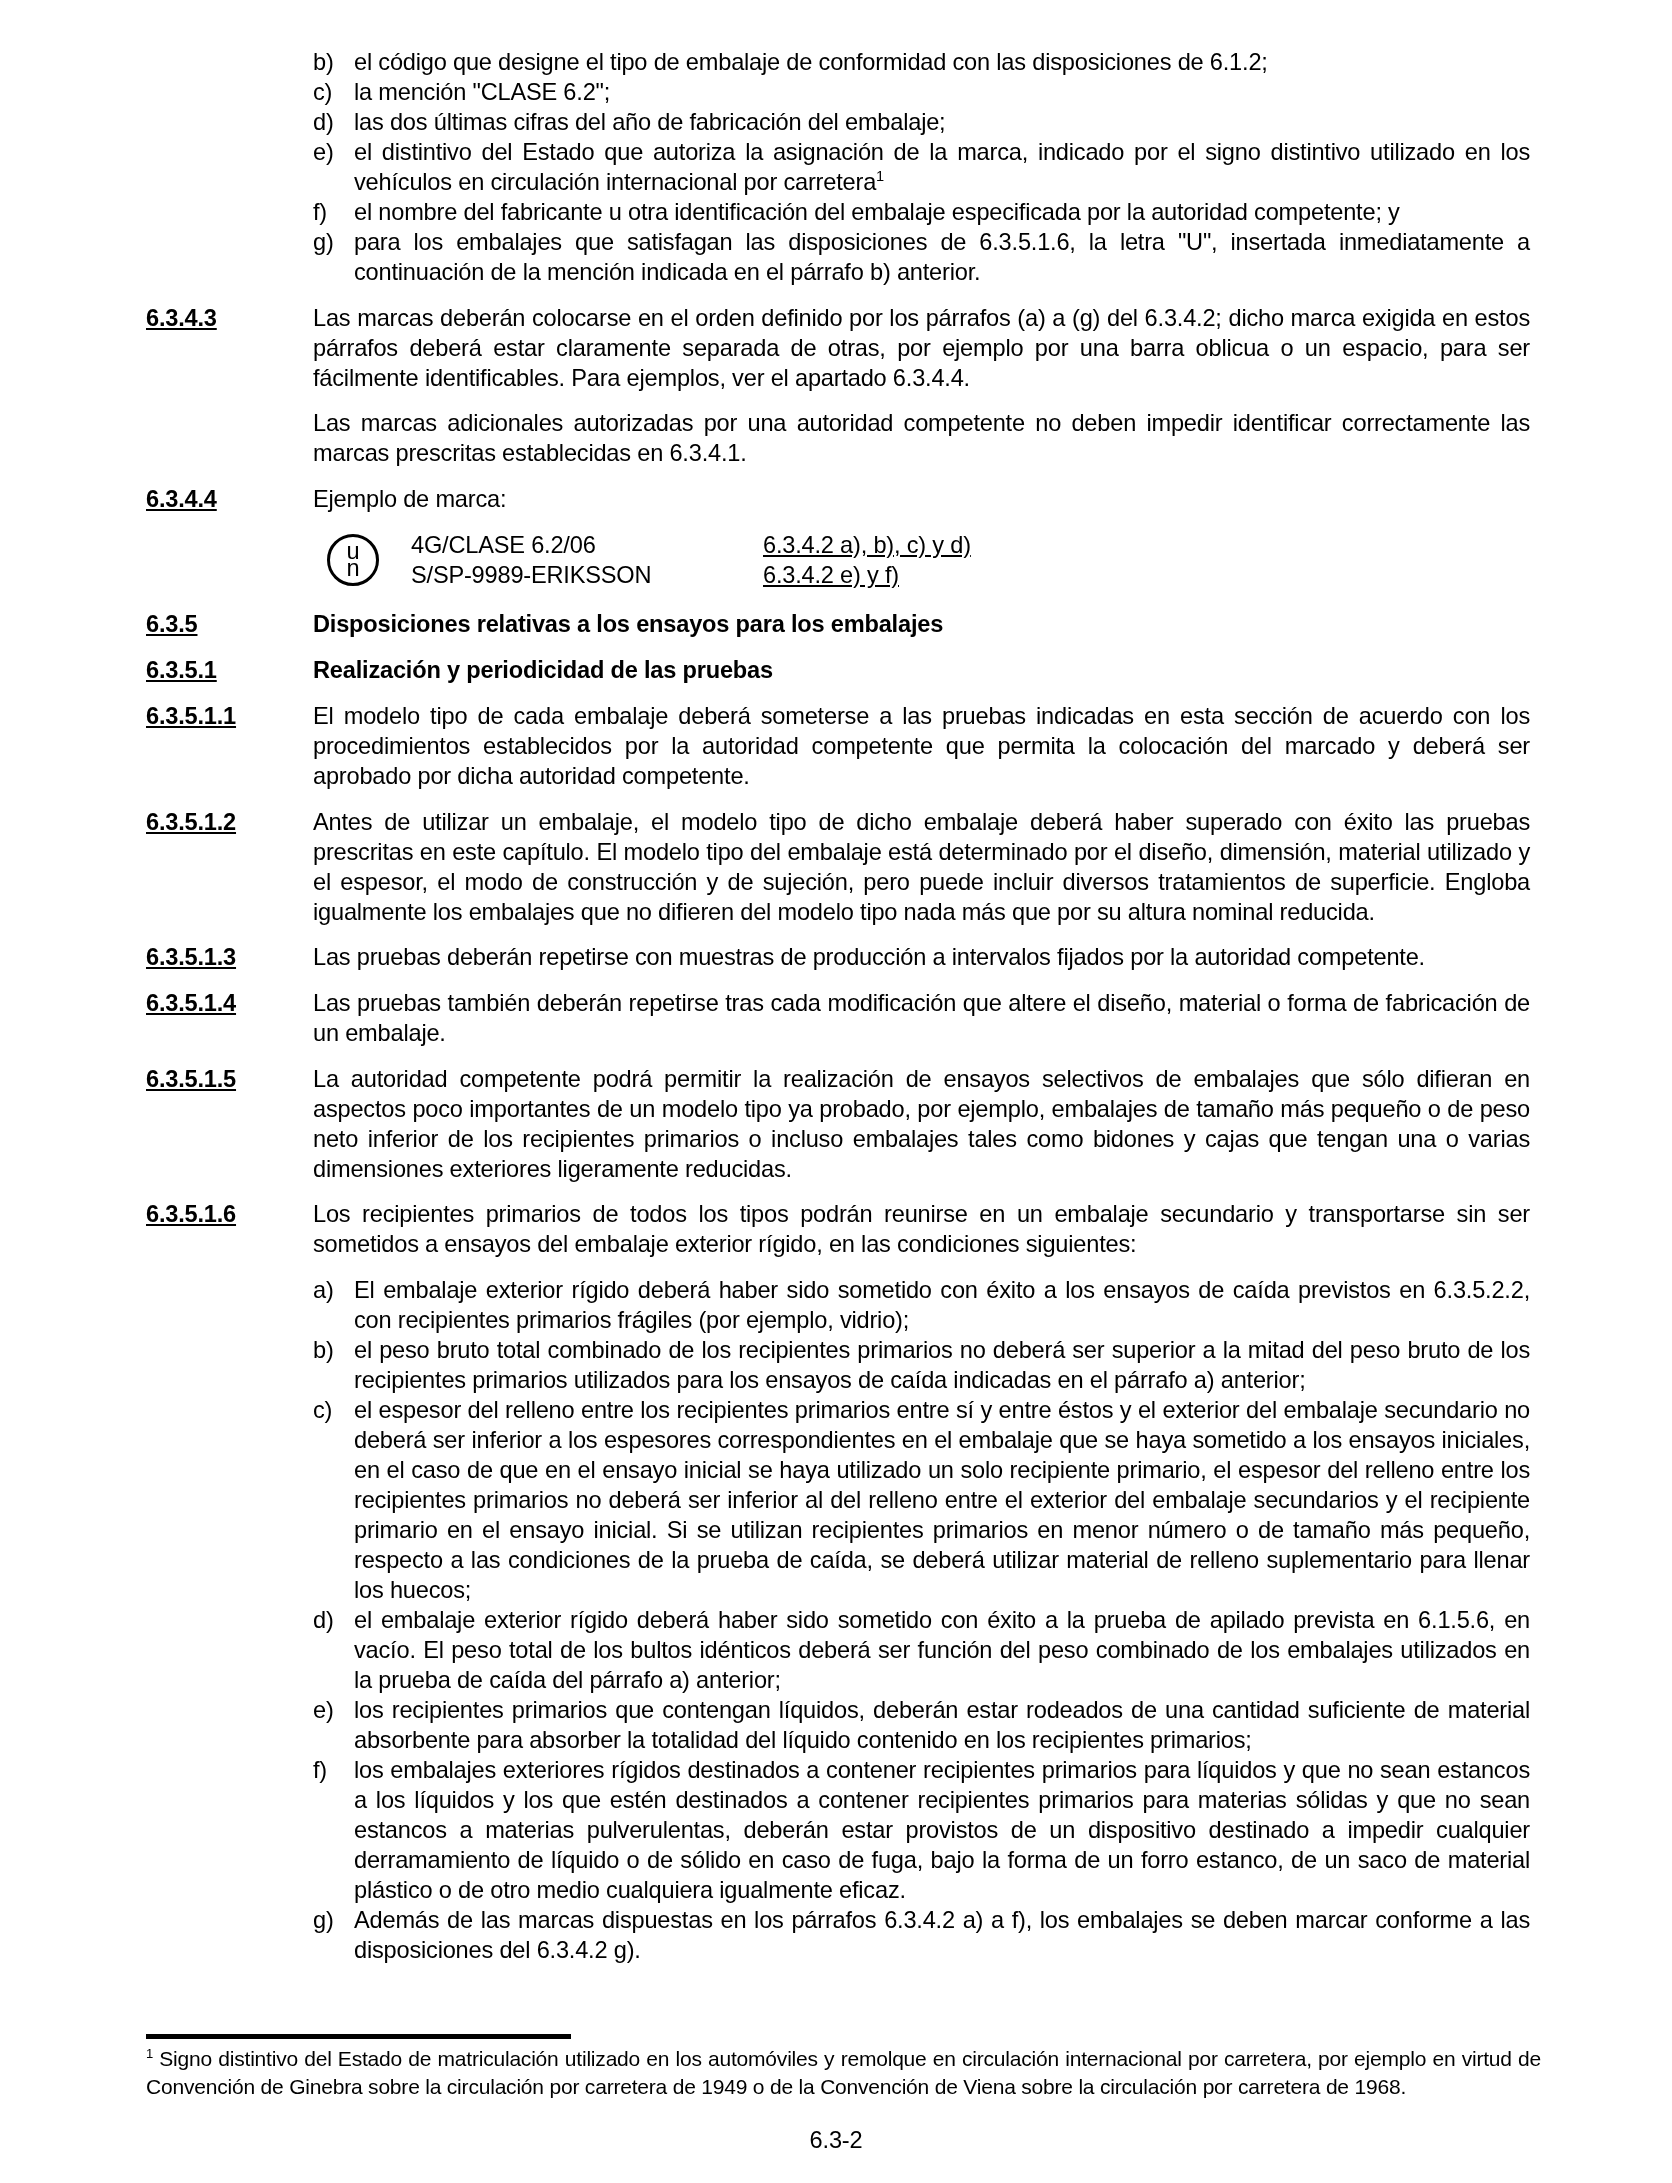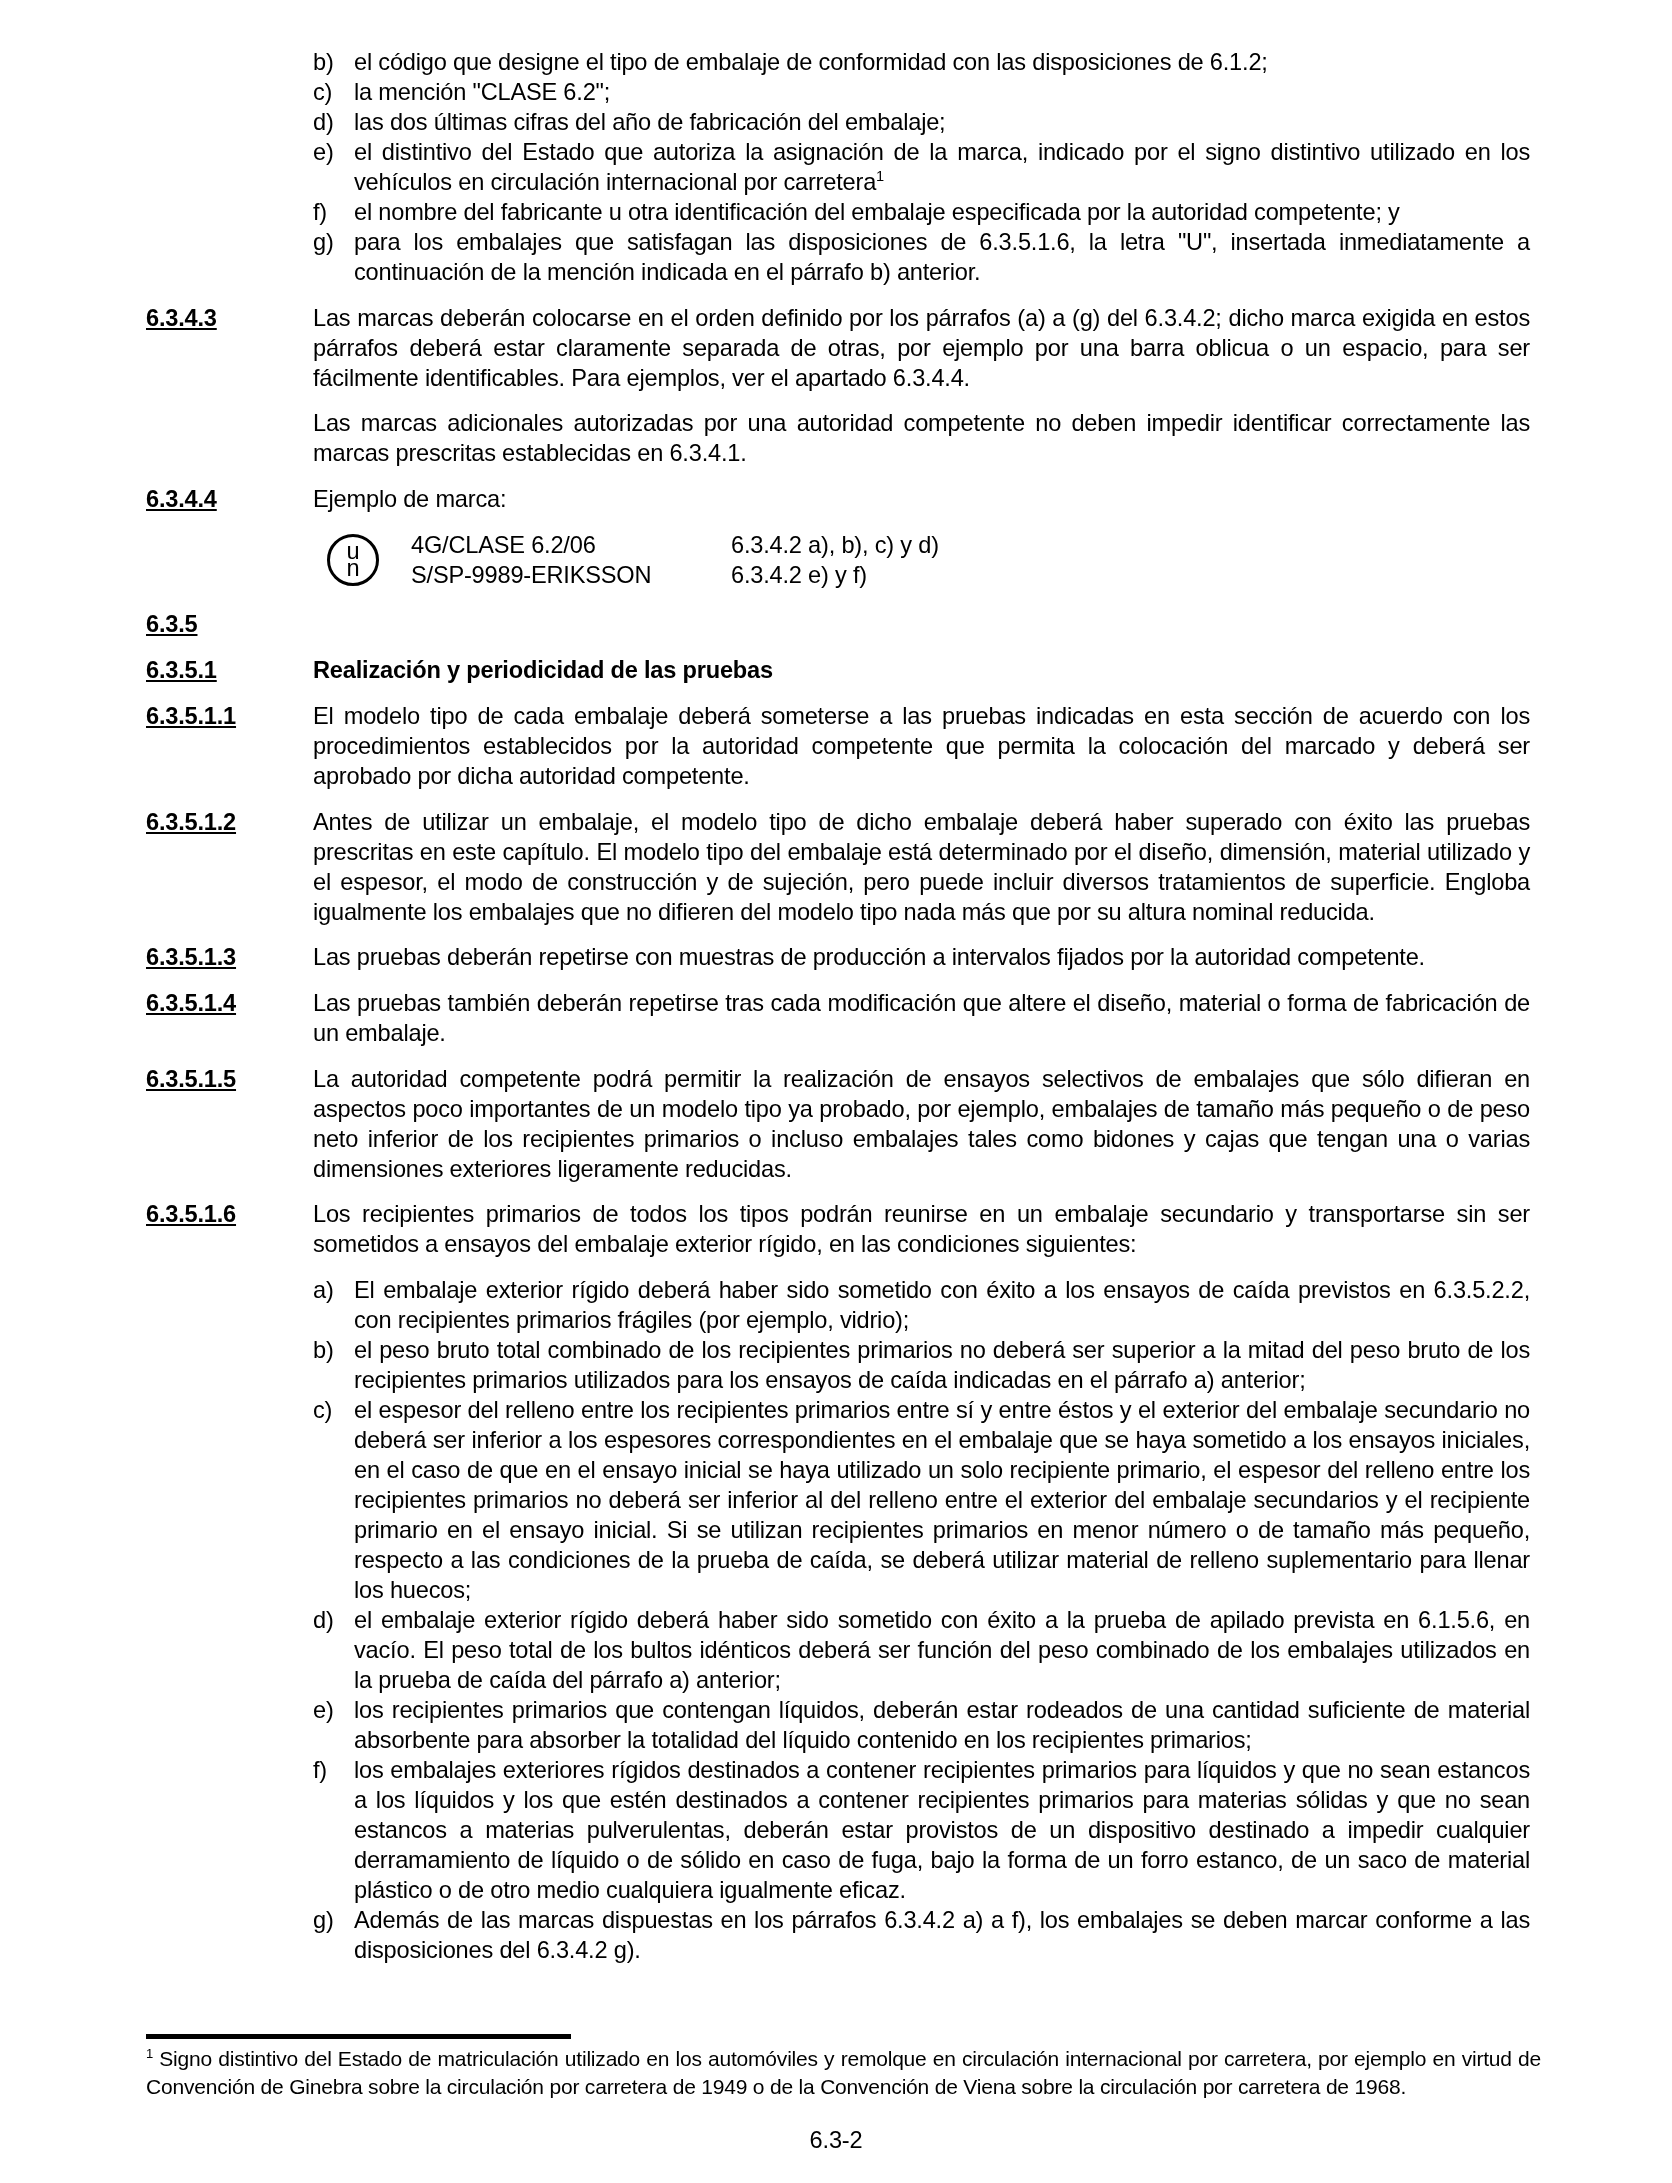--- a/index.html
+++ b/index.html
@@ -29,21 +29,21 @@
   .example { position: relative; height: 64px; }
   .unsym {
     position: absolute; left: 14px; top: 4.7px;
     width: 46px; height: 46px;
     border: 3.9px solid #000; border-radius: 50%;
     display: flex; flex-direction: column;
     align-items: center; justify-content: center;
     font-size: 23.6px; line-height: 0.72; font-weight: normal;
   }
   .codes { position: absolute; left: 98px; top: 0; }
-  .refs  { position: absolute; left: 418px; top: 0; }
+  .refs  { position: absolute; left: 450px; top: 0; text-decoration: underline; }
   .codes div, .refs div { height: 30px; white-space: nowrap; }
   
   .footer { position: absolute; left: 146px; top: 2034px; width: 1395px; }
   .rule { width: 425px; height: 4.7px; background: #000; }
   .footnote {
     margin: 6px 0 0 0;
     font-size: 21px; line-height: 28px;
     text-align: justify;
   }
   .pagenum {
@@ -101,20 +101,23 @@
             </div>
             <div class="refs">
               <div class="refline">6.3.4.2 a), b), c) y d)</div>
               <div class="refline">6.3.4.2 e) y f)</div>
             </div>
           </div>
         </div>
       </div>
       <div class="block">
         <div class="secnum">6.3.5</div>
+        <div class="col">
+          <div class="text bold">Disposiciones relativas a los ensayos para los embalajes</div>
+        </div>
       </div>
       <div class="block">
         <div class="secnum">6.3.5.1</div>
         <div class="col">
           <div class="text bold">Realización y periodicidad de las pruebas</div>
         </div>
       </div>
       <div class="block">
         <div class="secnum">6.3.5.1.1</div>
         <div class="col">

